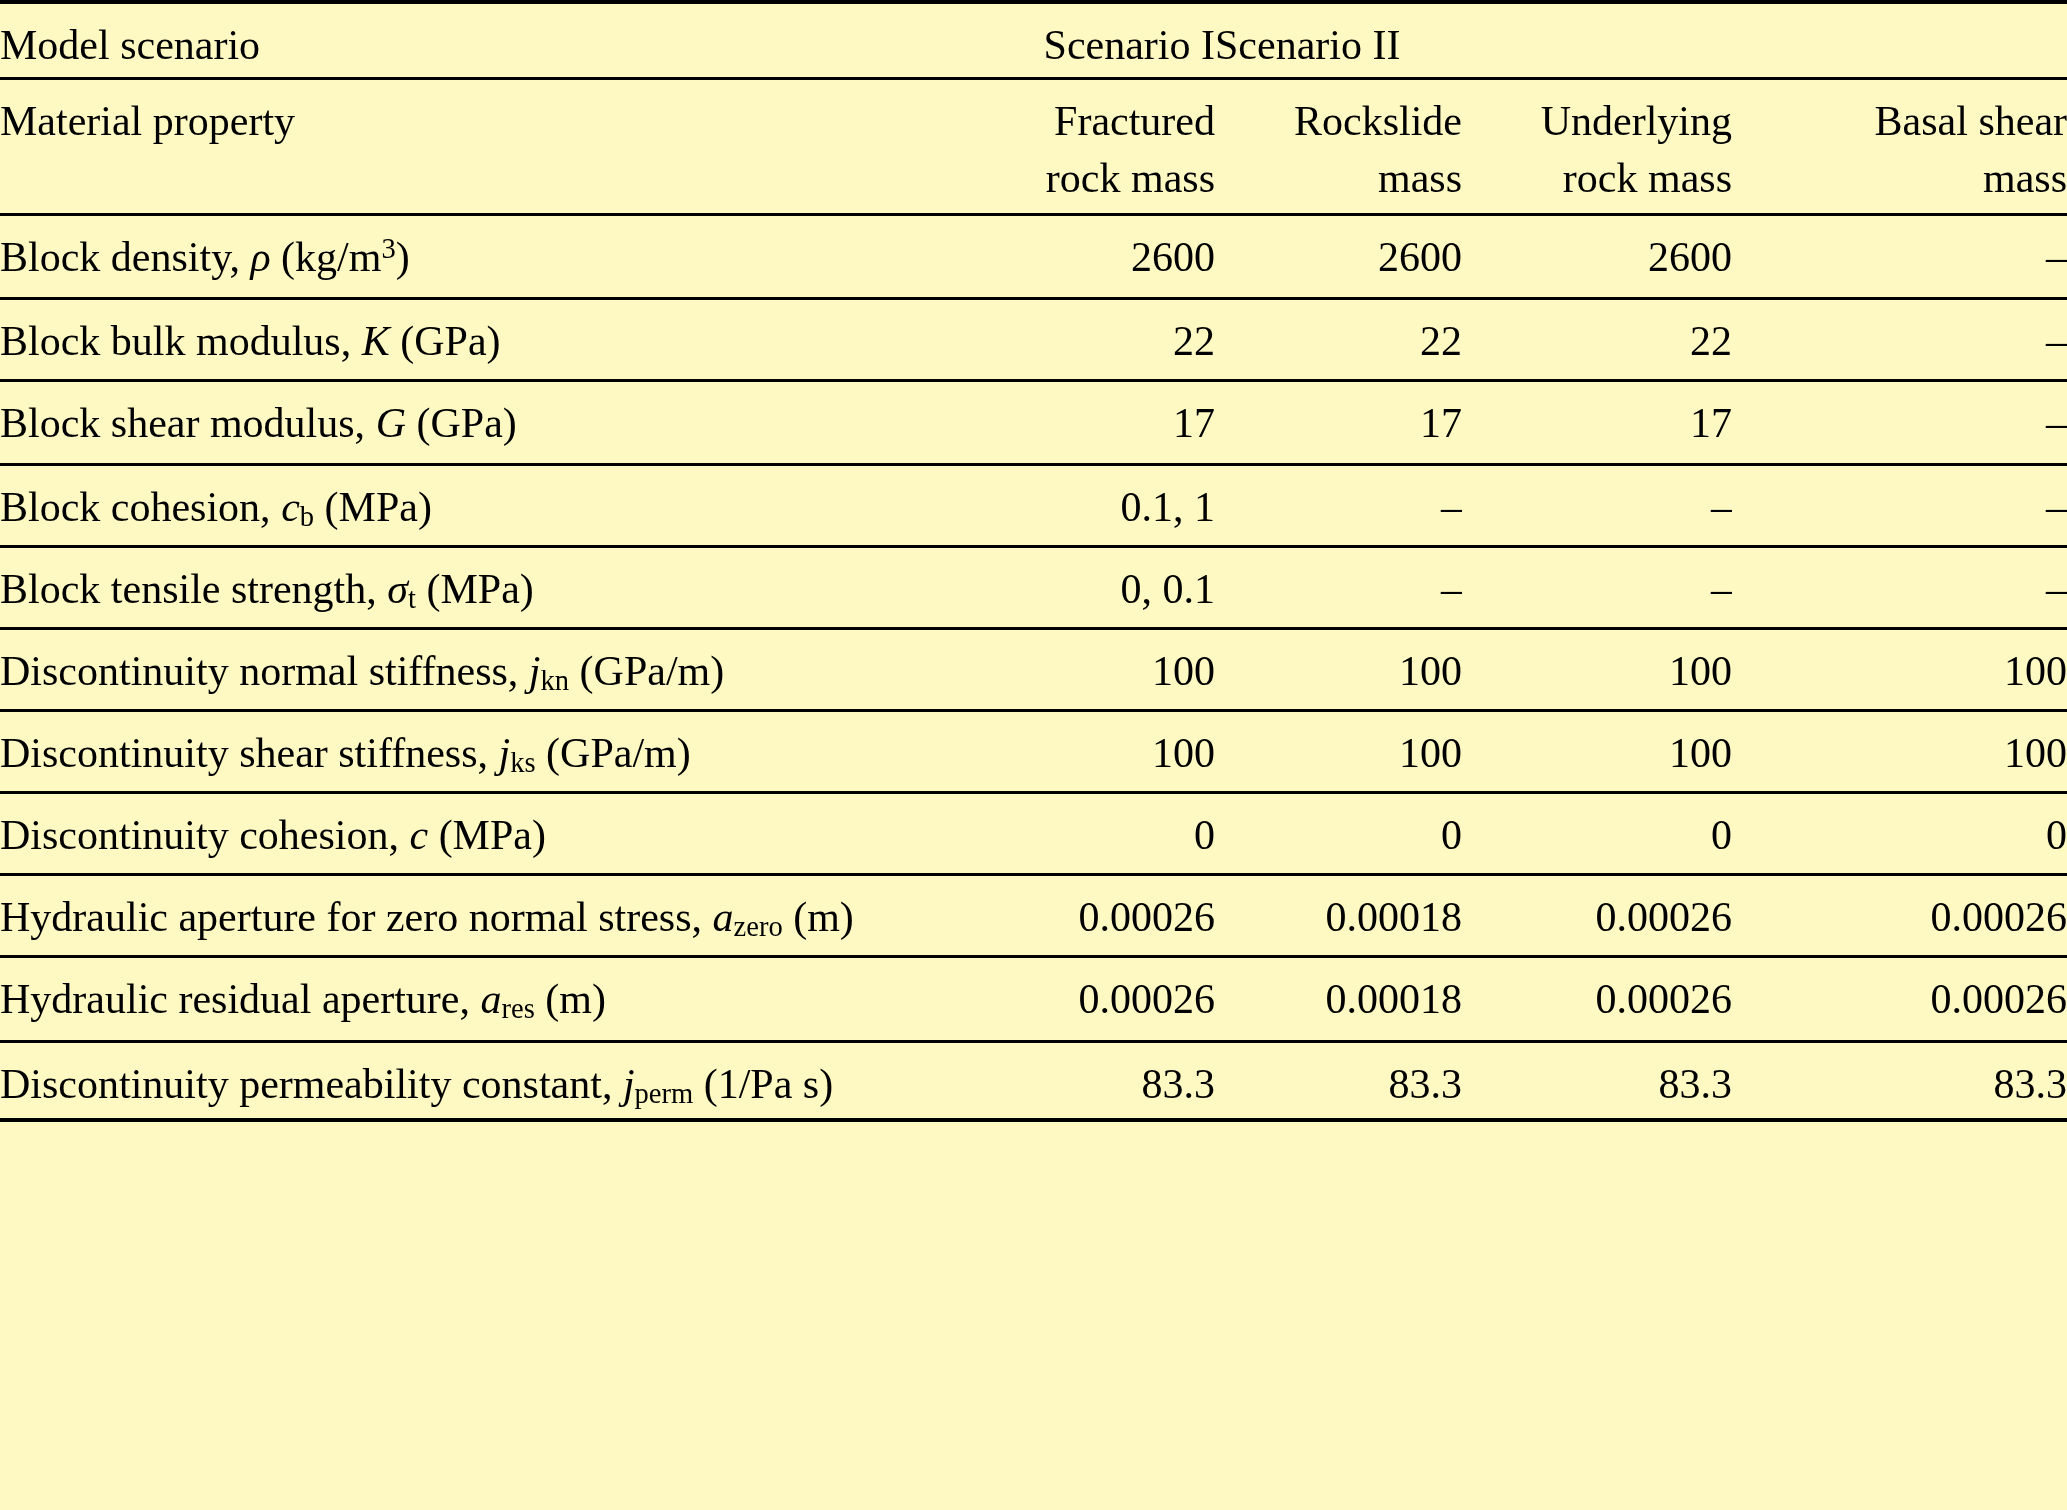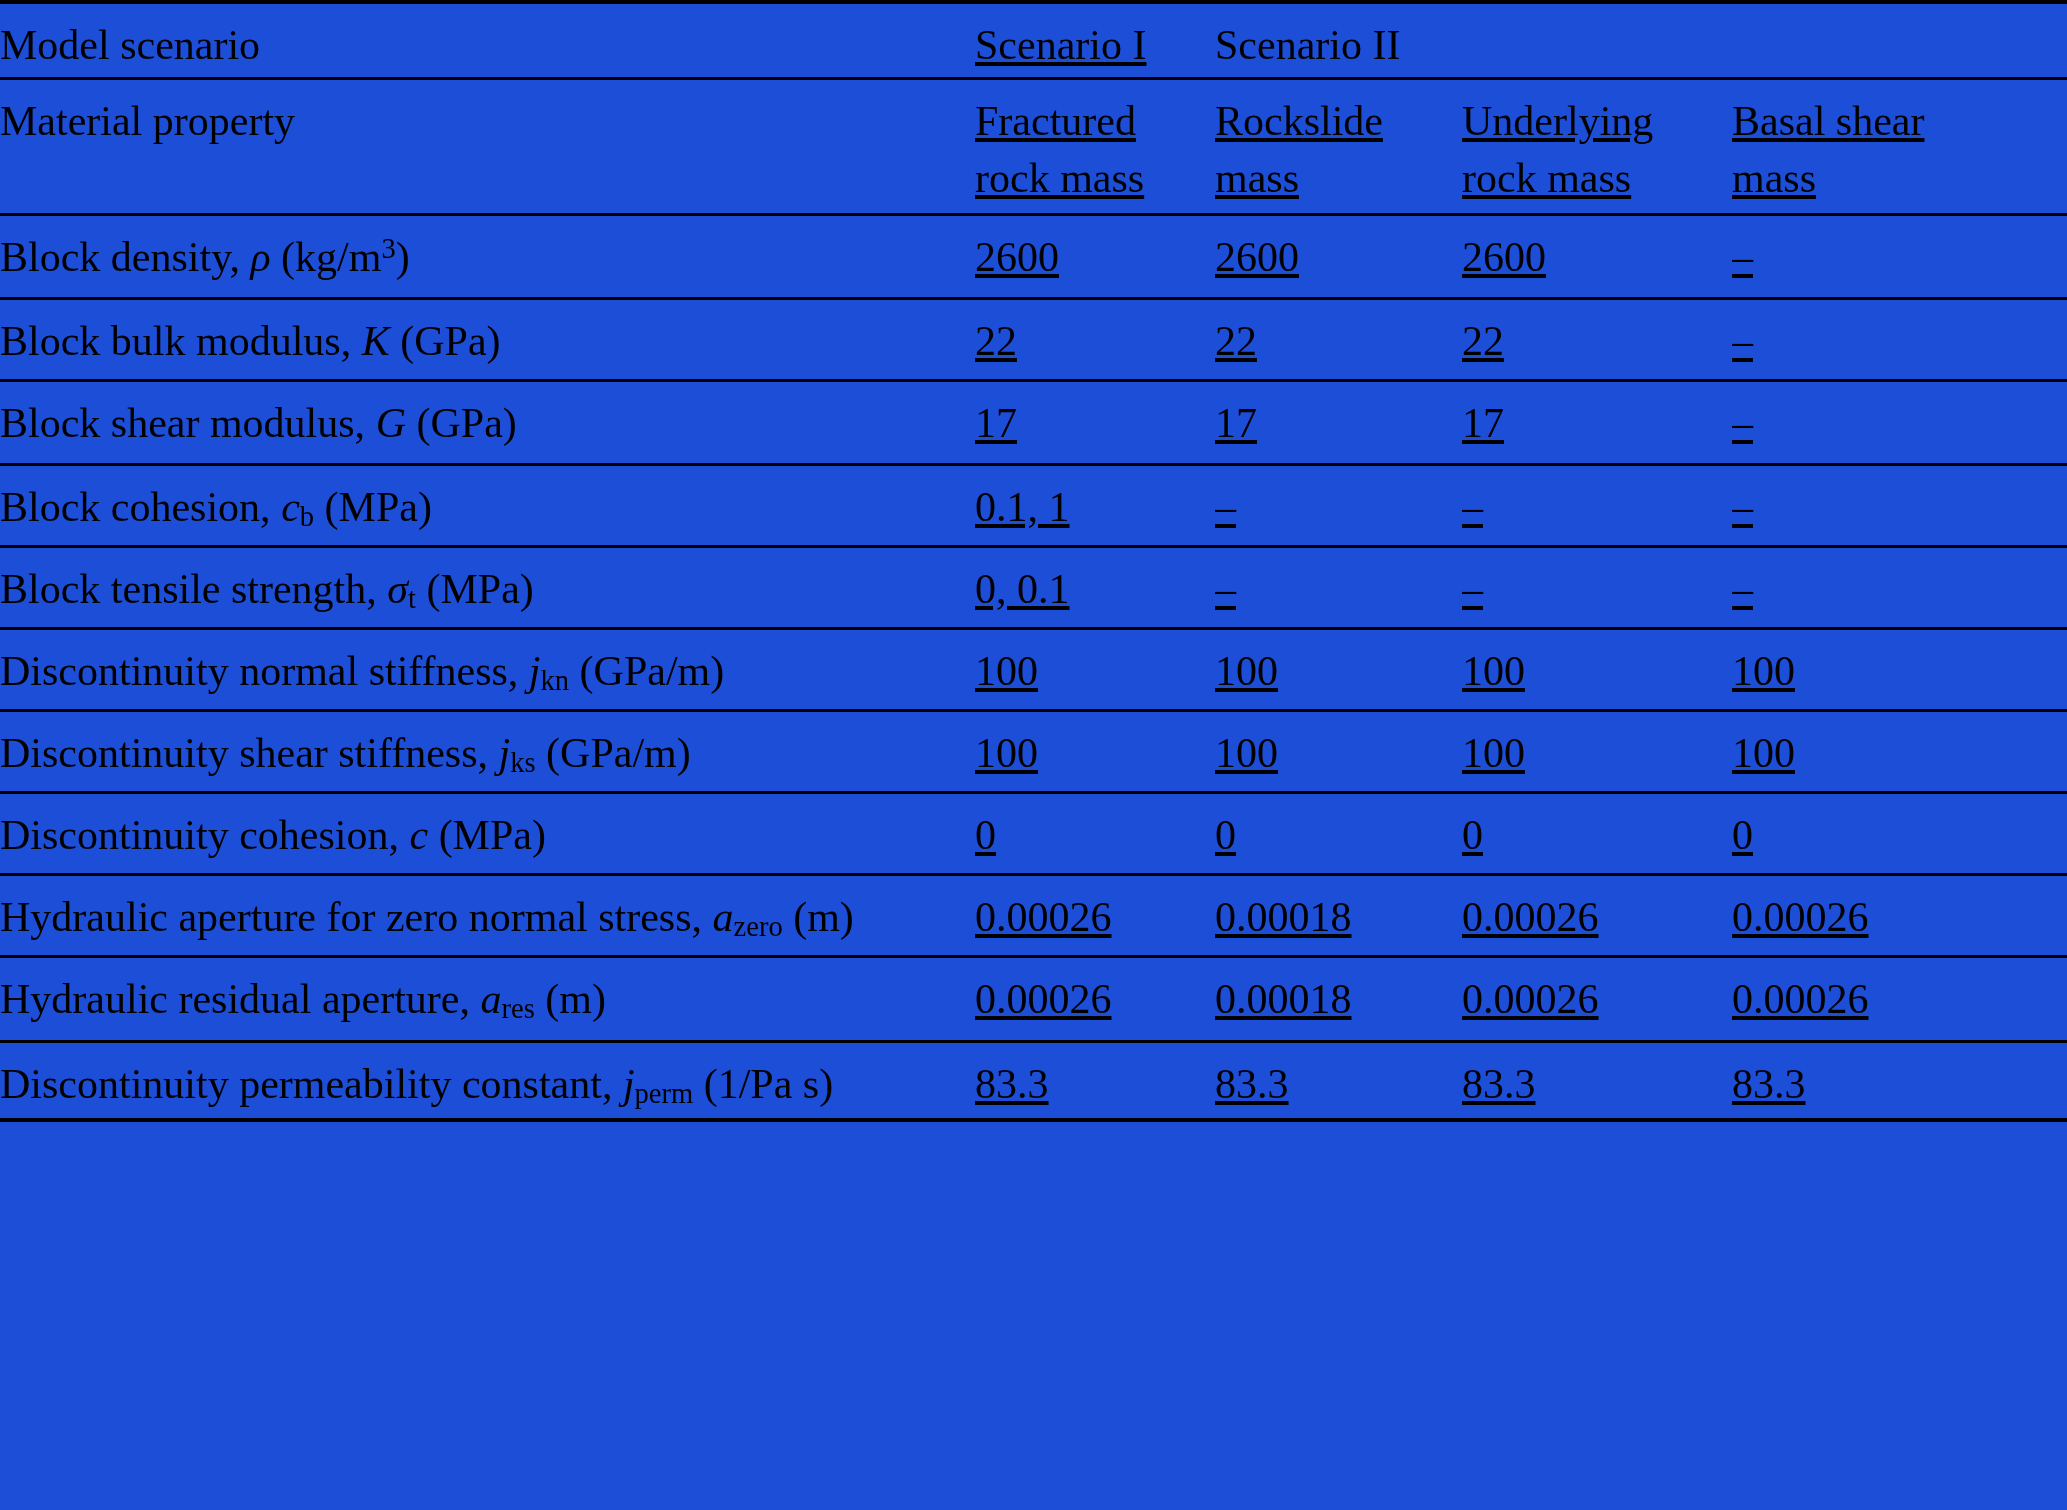--- a/index.html
+++ b/index.html
@@ -3,21 +3,21 @@
 <meta charset="utf-8">
 <style>
   html, body {
     margin: 0;
     padding: 0;
     background: #ffffff;
   }
   #page {
     width: 2067px;
     height: 1510px;
-    background: #1d4ed8;
+    background: #fef9c3;
     overflow: hidden;
   }
   table.props {
     border-collapse: collapse;
     table-layout: fixed;
     width: 2067px;
     font-family: "Liberation Serif", "DejaVu Serif", serif;
     font-size: 42px;
     line-height: 57px;
     color: #000000;
@@ -31,23 +31,22 @@
     vertical-align: top;
     padding: 13px 0 0 0;
     overflow: hidden;
   }
   td.label {
     text-align: left;
     padding-left: 30px;
     white-space: nowrap;
   }
   td.val {
-    text-align: left;
+    text-align: right;
     white-space: pre-line;
-    text-decoration: underline;
   }
   td.center {
     text-align: center;
     white-space: pre-line;
   }
   td.last {
     padding-right: 17px;
   }
   td.scen2 {
     text-align: left;

